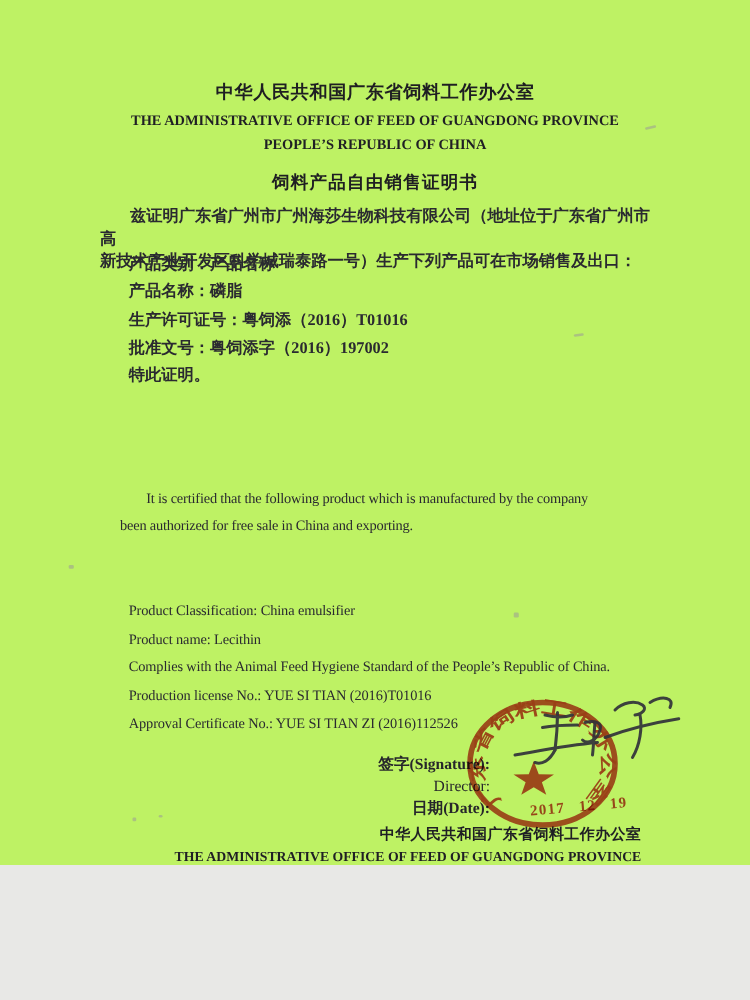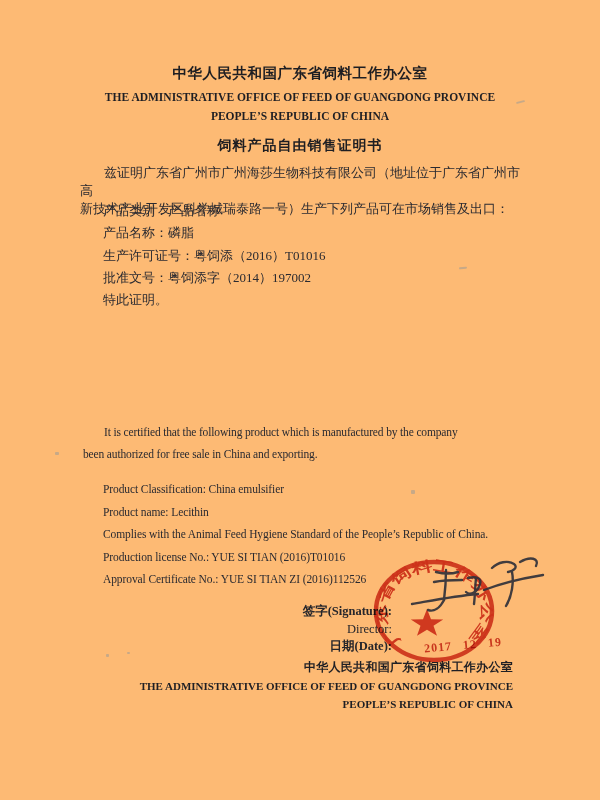--- a/index.html
+++ b/index.html
@@ -1,34 +1,34 @@
 <!DOCTYPE html>
 <html><head>
 <meta charset="utf-8">
 <style>
   html,body{margin:0;padding:0;background:#e8e8e6;}
   .page{
-    position:relative;width:600px;height:800px;margin:0 auto;
-    background:#fdba74;
+    position:relative;width:600px;height:692px;margin:0 auto;
+    background:#bef264;
     box-shadow:0 0 4px rgba(0,0,0,.25);
     overflow:hidden;
     font-family:"Liberation Serif", serif;
     color:#26262b;
   }
   .abs{position:absolute;}
   .center{left:0;right:0;text-align:center;}
-  .zh{font-weight:400;}
+  .zh{font-weight:700;}
   .title-zh{top:64px;font-size:14.5px;font-weight:700;letter-spacing:.5px;color:#1e1e22;}
   .title-en{top:88px;font-size:11.5px;font-weight:700;line-height:19px;color:#1f1f24;}
   .doc-title{top:137px;font-size:14px;font-weight:700;letter-spacing:1px;color:#1e1e22;}
   .zh-para{top:164px;left:80px;width:443px;font-size:13px;line-height:18.2px;color:#2a2a30;}
   .zh-para .line1{text-indent:24px;}
   .zh-fields{top:200px;left:103px;font-size:13px;line-height:22.3px;color:#2a2a30;}
   .en-title{top:366px;font-size:12.5px;font-weight:700;letter-spacing:.3px;color:#1f1f24;}
-  .en-para{top:389px;left:83px;width:440px;font-size:11.5px;line-height:21.6px;letter-spacing:-.15px;color:#2a2a30;margin-top:33px;}
+  .en-para{top:389px;left:96px;width:440px;font-size:11.5px;line-height:21.6px;letter-spacing:-.15px;color:#2a2a30;}
   .en-para .line1{text-indent:21px;}
   .en-fields{top:478px;left:103px;font-size:11.5px;line-height:22.6px;letter-spacing:-.1px;color:#2a2a30;}
   .sig-labels{top:603px;right:208px;text-align:right;font-size:12.5px;line-height:17.6px;color:#26262b;}
   .sig-labels .zh-mix{font-weight:600;}
   .footer{top:658px;right:87px;text-align:right;color:#1f1f24;}
   .footer .f-zh{font-size:12px;font-weight:600;line-height:19px;letter-spacing:.3px;}
   .footer .f-en{font-size:11px;font-weight:700;line-height:18.4px;}
   .stamp-svg{left:371px;top:558px;mix-blend-mode:multiply;opacity:.88;}
   .stamp-date{
     left:424px;top:638px;color:#c22a1d;font-size:12px;font-weight:700;
@@ -52,21 +52,21 @@
 
   <div class="abs zh-para zh">
     <div class="line1">兹证明广东省广州市广州海莎生物科技有限公司（地址位于广东省广州市高</div>
     <div>新技术产业开发区科学城瑞泰路一号）生产下列产品可在市场销售及出口：</div>
   </div>
 
   <div class="abs zh-fields zh">
     <div>产品类别：产品名称</div>
     <div>产品名称：磷脂</div>
     <div>生产许可证号：粤饲添（2016）T01016</div>
-    <div>批准文号：粤饲添字（2014）197002</div>
+    <div>批准文号：粤饲添字（2016）197002</div>
     <div>特此证明。</div>
   </div>
 
 
   <div class="abs en-para">
     <div class="line1">It is certified that the following product which is manufactured by the company</div>
     <div>been authorized for free sale in China and exporting.</div>
   </div>
 
   <div class="abs en-fields">

